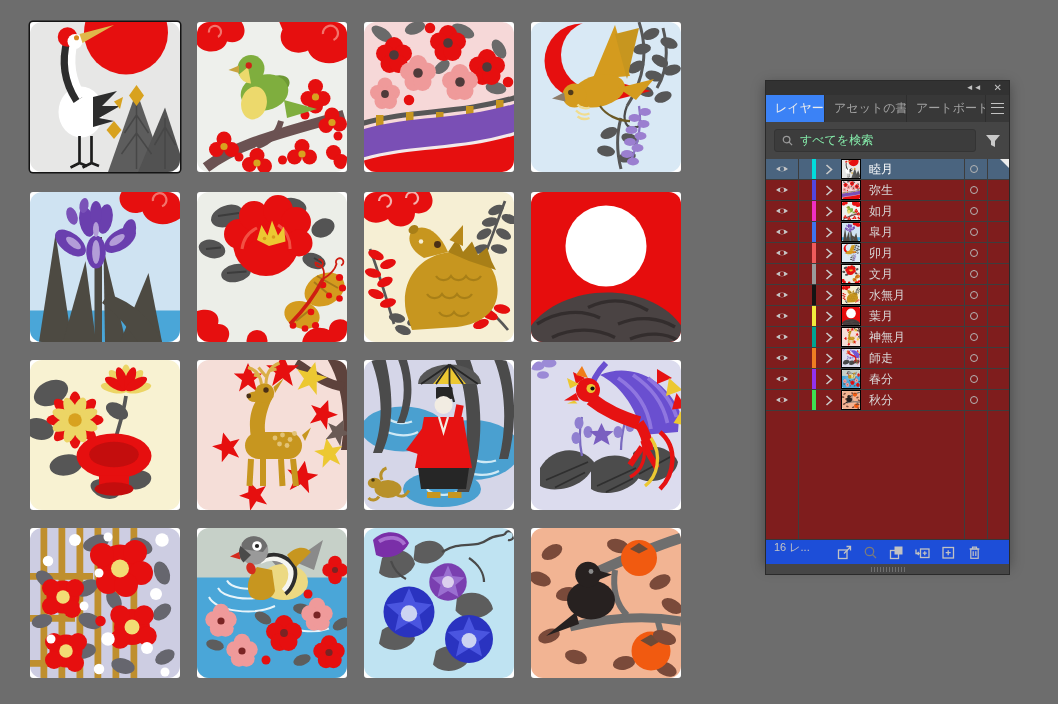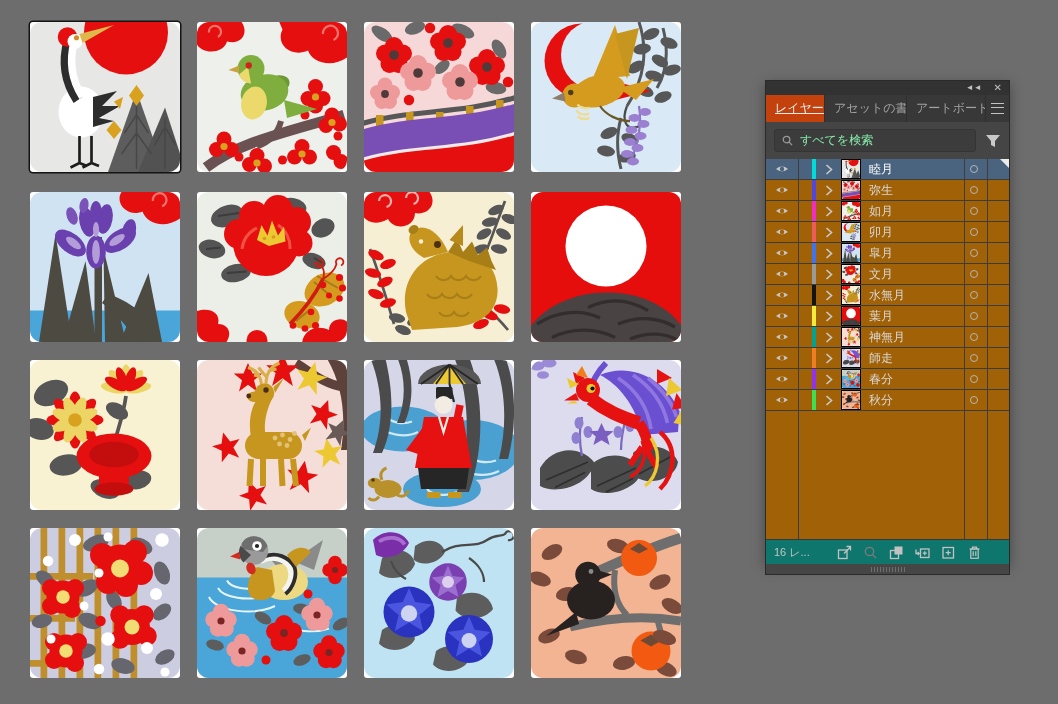--- a/index.html
+++ b/index.html
@@ -13,51 +13,51 @@
   #layers-panel{position:absolute;left:765px;top:80px;width:245px;height:484px;
     background:#454545;border:1px solid #2a2a2a;box-sizing:border-box;
     box-shadow:0 4px 12px rgba(0,0,0,.35);}
   .titlebar{height:14px;background:#323232;display:flex;align-items:center;justify-content:flex-end;
     gap:12px;padding:0 7px;}
   .tb-icon{color:#c2c2c2;font-size:8px;line-height:14px;cursor:default;}
   .tb-icon.close{font-size:10px;}
   .tabbar{height:27px;background:#383838;display:flex;align-items:stretch;}
   .tab{padding:0 9px;font-size:12px;line-height:27px;color:#a2a2a2;border-right:1px solid #2e2e2e;
     white-space:nowrap;overflow:hidden;box-sizing:border-box;}
-  .tab.active{background:#c2410c;color:#ececec;text-decoration:underline;}
+  .tab.active{background:#3b82f6;color:#ececec;}
   .tab.t2{max-width:82px;}
   .menu-btn{margin-left:auto;width:28px;display:flex;align-items:center;justify-content:center;}
   .hamb{width:13px;height:9px;border-top:1.5px solid #c2c2c2;border-bottom:1.5px solid #c2c2c2;
     position:relative;}
   .hamb:after{content:"";position:absolute;left:0;right:0;top:2.6px;border-top:1.5px solid #c2c2c2;}
   .searchrow{height:37px;display:flex;align-items:center;padding:0 8px;background:#454545;}
   .searchfield{flex:1;height:23px;background:#3c3c3c;border:1px solid #343434;border-radius:3px;
     display:flex;align-items:center;padding:0 7px;gap:7px;box-sizing:border-box;}
   .search-ph{font-size:12px;color:#86efac;}
   .funnel{margin-left:9px;display:flex;align-items:center;}
-  .rows{position:relative;height:380px;background:#a16207;overflow:hidden;}
+  .rows{position:relative;height:380px;background:#7f1d1d;overflow:hidden;}
   .vline{position:absolute;top:0;bottom:0;width:1px;background:#3d3d3d;z-index:3;}
   .lrow{height:21px;display:flex;align-items:center;border-bottom:1px solid #3d3d3d;
     position:relative;box-sizing:border-box;z-index:1;}
   .lrow.selected{background:#4a647f;}
   .eye-cell{width:32px;display:flex;justify-content:center;}
   .lock-cell{width:14px;}
   .colorbar{width:4px;height:20px;}
   .chev{width:16px;margin-left:5px;display:flex;justify-content:center;}
   .thumb{width:18px;height:18px;border:1px solid #000;margin-left:4px;background:#fff;flex:0 0 auto;}
   .thumb svg{width:18px;height:18px;display:block;}
   .lname{margin-left:8px;font-size:12px;color:#d8d8d8;}
   .lrow.selected .lname{color:#fff;}
   .target{position:absolute;left:204px;top:6px;width:8px;height:8px;border:1px solid #b5b5b5;
     border-radius:50%;box-sizing:border-box;}
   .seltri{display:none;}
   .lrow.selected .seltri{display:block;position:absolute;right:0;top:0;width:0;height:0;
     border-left:9px solid transparent;border-top:9px solid #ececec;z-index:4;}
-  .bottombar{height:24px;border-top:1px solid #373737;display:flex;align-items:center;
-    padding:0 8px;background:#0f766e;}
+  .bottombar{height:24px;border-top:1px solid #373737;display:flex;
+    padding:0 8px;background:#1d4ed8;}
   .status{font-size:11px;color:#c4c4c4;width:52px;}
   .bb-icon{display:flex;align-items:center;margin-left:11px;}
   #panel-grip{position:absolute;left:765px;top:564px;width:245px;height:11px;background:#464646;
     border:1px solid #2a2a2a;border-top:none;box-sizing:border-box;display:flex;
     align-items:center;justify-content:center;}
   .dots{width:34px;height:5px;
     background-image:repeating-linear-gradient(90deg,#6f6f6f 0 1px,transparent 1px 3px);}
 </style>
 </head>
 <body>
@@ -996,54 +996,54 @@
     <span class="target"></span>
 
   </div>
         <div class="lrow">
     <span class="eye-cell">
       <svg width="14" height="10" viewBox="0 0 14 10">
         <path d="M1,5 Q7,0.2 13,5 Q7,9.8 1,5 Z M7,5 m-2.2,0 a2.2,2.2 0 1 0 4.4,0 a2.2,2.2 0 1 0 -4.4,0" fill="#c6c6c6" fill-rule="evenodd"></path>
       </svg>
     </span>
     <span class="lock-cell"></span>
-    <span class="colorbar" style="background: rgb(239, 91, 91);"></span>
+    <span class="colorbar" style="background: rgb(63, 115, 239);"></span>
     <span class="chev">
       <svg width="8" height="11" viewBox="0 0 8 11">
               <polyline points="1.5,1 6.5,5.5 1.5,10" stroke="#c9c9c9" stroke-width="1.6" fill="none"></polyline>
             </svg>
     </span>
     <span class="thumb">
       <svg viewBox="0 0 100 100">
-              <use href="#t4"></use>
-            </svg>
-    </span>
-    <span class="lname">卯月</span>
+              <use href="#t5"></use>
+            </svg>
+    </span>
+    <span class="lname">皐月</span>
     <span class="target"></span>
 
   </div>
         <div class="lrow">
     <span class="eye-cell">
       <svg width="14" height="10" viewBox="0 0 14 10">
         <path d="M1,5 Q7,0.2 13,5 Q7,9.8 1,5 Z M7,5 m-2.2,0 a2.2,2.2 0 1 0 4.4,0 a2.2,2.2 0 1 0 -4.4,0" fill="#c6c6c6" fill-rule="evenodd"></path>
       </svg>
     </span>
     <span class="lock-cell"></span>
-    <span class="colorbar" style="background: rgb(63, 115, 239);"></span>
+    <span class="colorbar" style="background: rgb(239, 91, 91);"></span>
     <span class="chev">
       <svg width="8" height="11" viewBox="0 0 8 11">
               <polyline points="1.5,1 6.5,5.5 1.5,10" stroke="#c9c9c9" stroke-width="1.6" fill="none"></polyline>
             </svg>
     </span>
     <span class="thumb">
       <svg viewBox="0 0 100 100">
-              <use href="#t5"></use>
-            </svg>
-    </span>
-    <span class="lname">皐月</span>
+              <use href="#t4"></use>
+            </svg>
+    </span>
+    <span class="lname">卯月</span>
     <span class="target"></span>
 
   </div>
         <div class="lrow">
     <span class="eye-cell">
       <svg width="14" height="10" viewBox="0 0 14 10">
         <path d="M1,5 Q7,0.2 13,5 Q7,9.8 1,5 Z M7,5 m-2.2,0 a2.2,2.2 0 1 0 4.4,0 a2.2,2.2 0 1 0 -4.4,0" fill="#c6c6c6" fill-rule="evenodd"></path>
       </svg>
     </span>
     <span class="lock-cell"></span>

